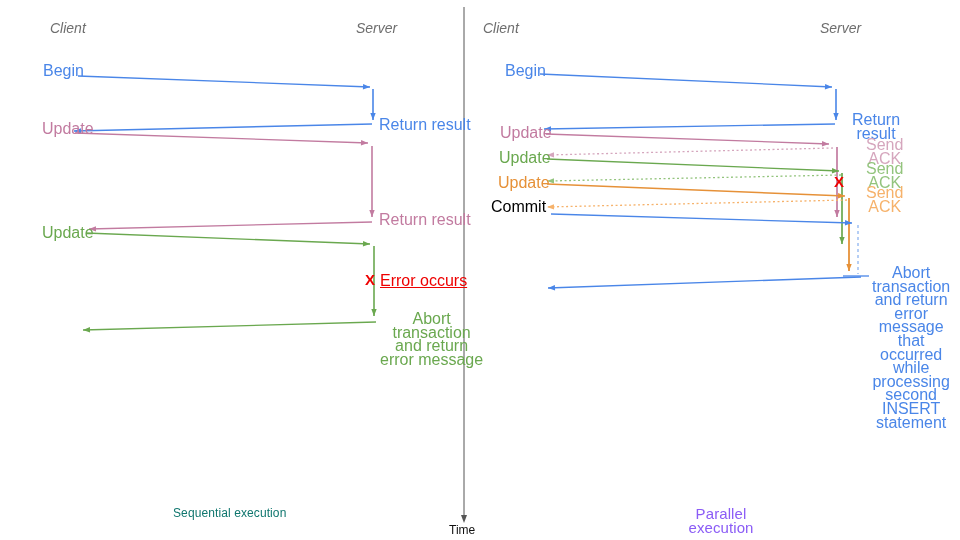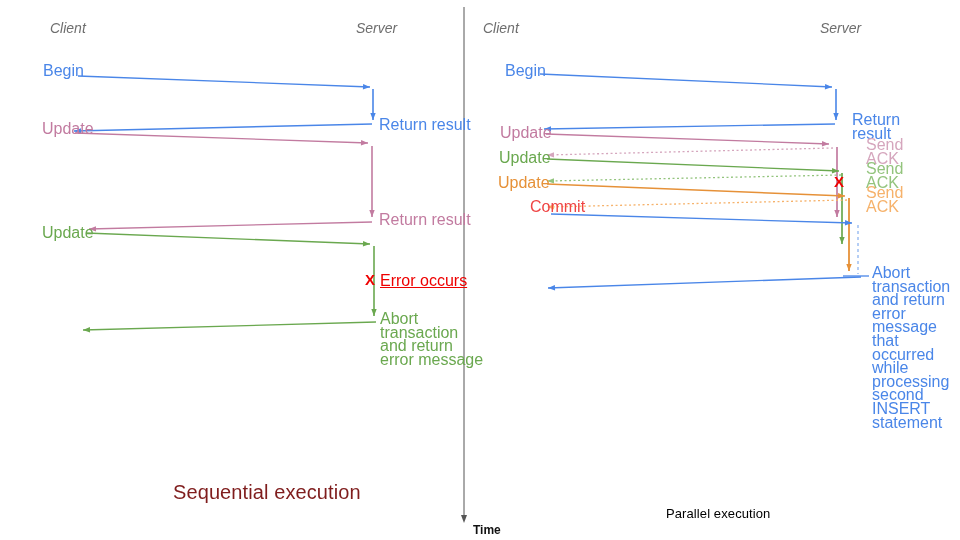--- a/index.html
+++ b/index.html
@@ -1,21 +1,21 @@
 <!DOCTYPE html>
 <html><head>
 <meta charset="utf-8">
 <style>
   html,body{margin:0;padding:0;background:#fff;}
   #stage{
     position:relative;width:960px;height:540px;background:#ffffff;overflow:hidden;
     font-family:"Liberation Sans", sans-serif;
   }
   #lines{position:absolute;left:0;top:0;}
-  #labels{position:absolute;left:0;top:0;width:776px;height:540px;pointer-events:none;}
+  #labels{position:absolute;left:0;top:0;width:776px;height:540px;pointer-events:none;text-align:center;}
   .lbl{position:absolute;font-size:16px;line-height:13.6px;white-space:pre-line;}
   .hdr{font-style:italic;}
   .cap{letter-spacing:0.1px;}
 </style>
 </head>
 <body>
 
 <div id="stage">
   <svg id="lines" width="960" height="540" viewBox="0 0 960 540">
       <line x1="78" y1="76" x2="370" y2="87" stroke="#4a86e8" stroke-width="1.3"></line>
@@ -76,39 +76,39 @@
       <div class="lbl" style="left: 379px; top: 118px; color: rgb(74, 134, 232);">Return result</div>
       <div class="lbl" style="left: 42px; top: 122px; color: rgb(194, 123, 160);">Update</div>
       <div class="lbl" style="left: 379px; top: 213px; color: rgb(194, 123, 160);">Return result</div>
       <div class="lbl" style="left: 42px; top: 226px; color: rgb(106, 168, 79);">Update</div>
       <div class="lbl" style="left: 365px; top: 273px; color: rgb(238, 0, 0); font-size: 15px; font-weight: bold;">X</div>
       <div class="lbl" style="left: 380px; top: 274px; color: rgb(238, 0, 0); text-decoration: underline;">Error occurs</div>
       <div class="lbl" style="left: 380px; top: 312px; color: rgb(106, 168, 79);">Abort
 transaction
 and return
 error message</div>
-      <div class="lbl cap" style="left: 173px; top: 486px; color: #7f1d1d; font-size: 20px;">Sequential execution</div>
+      <div class="lbl cap" style="left: 173px; top: 507px; color: #0f766e; font-size: 12px;">Sequential execution</div>
       <div class="lbl hdr" style="left: 483px; top: 22px; color: rgb(110, 110, 110); font-size: 14px;">Client</div>
       <div class="lbl hdr" style="left: 820px; top: 22px; color: rgb(110, 110, 110); font-size: 14px;">Server</div>
       <div class="lbl" style="left: 505px; top: 64px; color: rgb(74, 134, 232);">Begin</div>
       <div class="lbl" style="left: 852px; top: 113px; color: rgb(74, 134, 232);">Return result</div>
       <div class="lbl" style="left: 500px; top: 126px; color: rgb(194, 123, 160);">Update</div>
       <div class="lbl" style="left: 866px; top: 138px; color: rgb(213, 166, 189);">Send ACK</div>
       <div class="lbl" style="left: 499px; top: 151px; color: rgb(106, 168, 79);">Update</div>
       <div class="lbl" style="left: 866px; top: 162px; color: rgb(147, 196, 125);">Send ACK</div>
       <div class="lbl" style="left: 498px; top: 176px; color: rgb(230, 145, 56);">Update</div>
       <div class="lbl" style="left: 866px; top: 186px; color: rgb(246, 178, 107);">Send ACK</div>
-      <div class="lbl" style="left: 491px; top: 200px; color: #ef4444; margin-left: 39px;">Commit</div>
+      <div class="lbl" style="left: 491px; top: 200px; color: #000000;">Commit</div>
       <div class="lbl" style="left: 834px; top: 175px; color: rgb(238, 0, 0); font-size: 15px; font-weight: bold;">X</div>
       <div class="lbl" style="left: 872px; top: 266px; color: rgb(74, 134, 232);">Abort
 transaction
 and return
 error message
 that occurred
 while
 processing
 second
 INSERT
 statement</div>
-      <div class="lbl cap" style="left: 666px; top: 507px; color: #000000; font-size: 13px;">Parallel execution</div>
-      <div class="lbl" style="left: 473px; top: 524px; color: rgb(17, 17, 17); font-size: 12px; font-weight: bold;">Time</div>
+      <div class="lbl cap" style="left: 666px; top: 507px; color: #8b5cf6; font-size: 15px;">Parallel execution</div>
+      <div class="lbl" style="left: 449px; top: 524px; color: rgb(17, 17, 17); font-size: 12px;">Time</div>
     </div>
 </div>
 
 </body></html>

